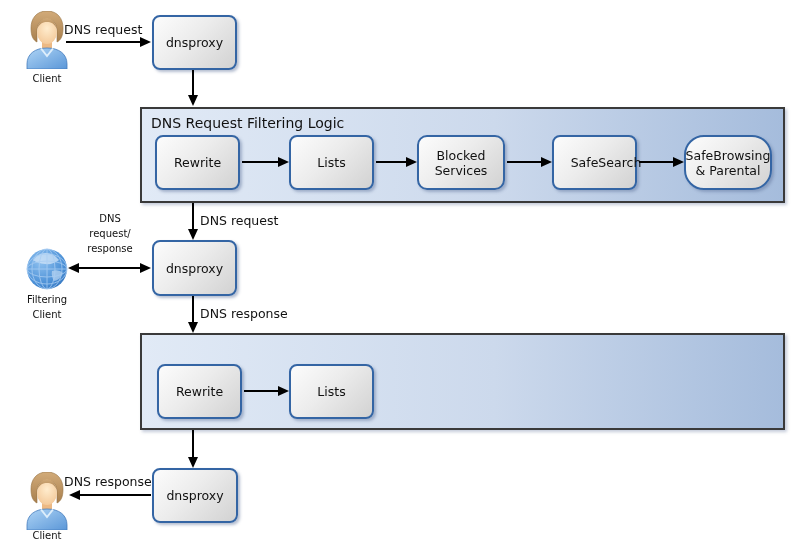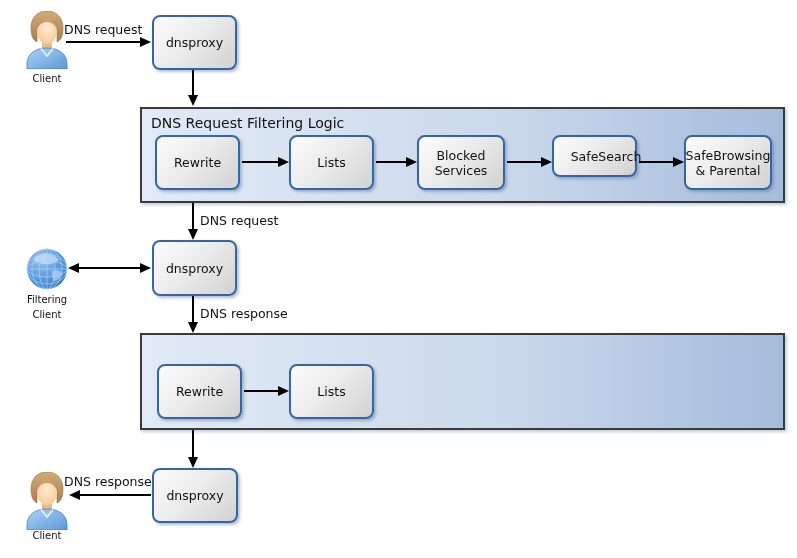--- a/index.html
+++ b/index.html
@@ -109,33 +109,33 @@
     </div>
     <div class="hline" style="left:100px; top:52px; width:36px;"></div>
     <div class="ah ah-right" style="left:136px; top:48px;"></div>
 
     <div class="node" style="left:147px; top:26px; width:85px; height:55px;">
       <span>Lists</span>
     </div>
     <div class="hline" style="left:234px; top:52px; width:30px;"></div>
     <div class="ah ah-right" style="left:264px; top:48px;"></div>
 
-    <div class="node" style="left:275px; top:26px; width:88px; height:55px;">
+    <div class="node" style="left:275px; top:26px; width:88px; height:55px;border-radius:10px;">
       <span>Blocked Services</span>
     </div>
     <div class="hline" style="left:365px; top:52px; width:34px;"></div>
     <div class="ah ah-right" style="left:399px; top:48px;"></div>
 
-    <div class="node" style="left:410px; top:26px; width:85px; height:42px;padding-left:25px;">
+    <div class="node" style="left:410px; top:26px; width:85px; height:55px;padding-left:25px;">
       <span>SafeSearch</span>
     </div>
     <div class="hline" style="left:497px; top:52px; width:34px;"></div>
     <div class="ah ah-right" style="left:531px; top:48px;"></div>
 
-    <div class="node" style="left:542px; top:26px; width:88px; height:55px; padding:0;">
+    <div class="node" style="left:542px; top:26px; width:88px; height:55px; padding:0;border-radius:20px;">
       <span>SafeBrowsing &amp; Parental</span>
     </div>
   </div>
 
   <div class="vline" style="left:192px; top:203px; height:26px;"></div>
   <div class="ah ah-down" style="left:188px; top:229px;"></div>
   <div class="edge-label" style="left:200px; top:213px;">DNS request</div>
 
   <svg class="icon" style="left:26px; top:247px;" width="42" height="44" viewBox="0 0 42 44">
     <defs>
@@ -153,20 +153,23 @@
       <ellipse cx="21" cy="22" rx="15" ry="20"></ellipse>
       <ellipse cx="21" cy="22" rx="20" ry="8"></ellipse>
       <ellipse cx="21" cy="22" rx="20" ry="15"></ellipse>
       <line x1="1" y1="22" x2="41" y2="22"></line>
       <line x1="21" y1="2" x2="21" y2="42"></line>
     </g>
   </svg>
   <div class="actor-label" style="left:7px; top:292px; width:80px;"><span>Filtering</span><br>
     <span>Client</span></div>
 
+  <div class="actor-label" style="left:70px; top:211px; width:80px;"><span>DNS</span><br>
+    <span>request/</span><br>
+    <span>response</span></div>
   <div class="hline" style="left:79px; top:267px; width:62px;"></div>
   <div class="ah ah-left" style="left:68px; top:263px;"></div>
   <div class="ah ah-right" style="left:140px; top:263px;"></div>
 
   <div class="node" style="left:152px; top:240px; width:85px; height:56px;">
     <span>dnsproxy</span>
   </div>
 
   <div class="vline" style="left:192px; top:296px; height:26px;"></div>
   <div class="ah ah-down" style="left:188px; top:322px;"></div>

